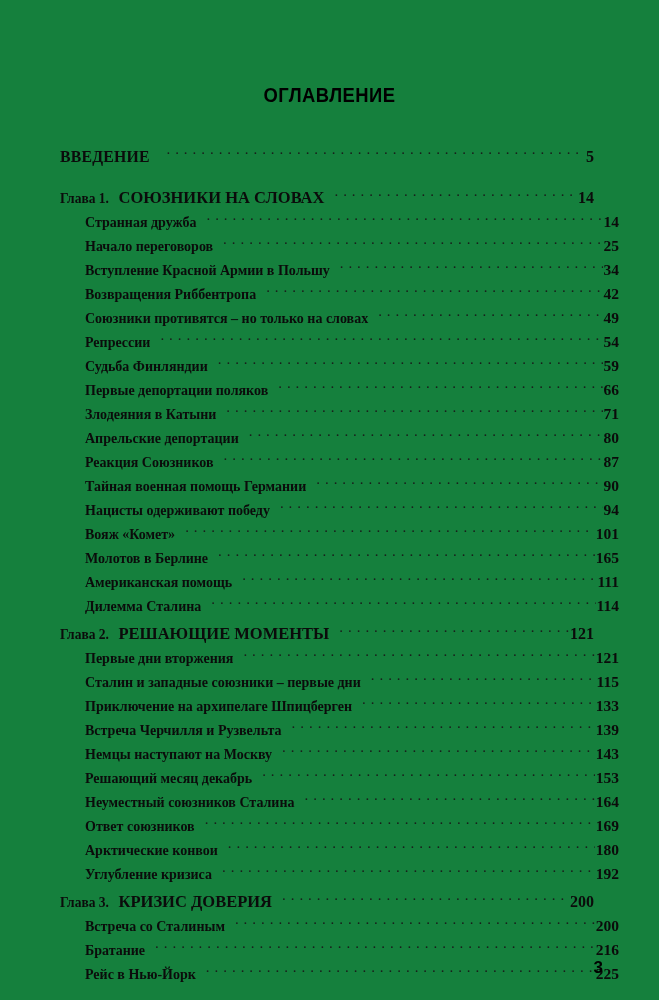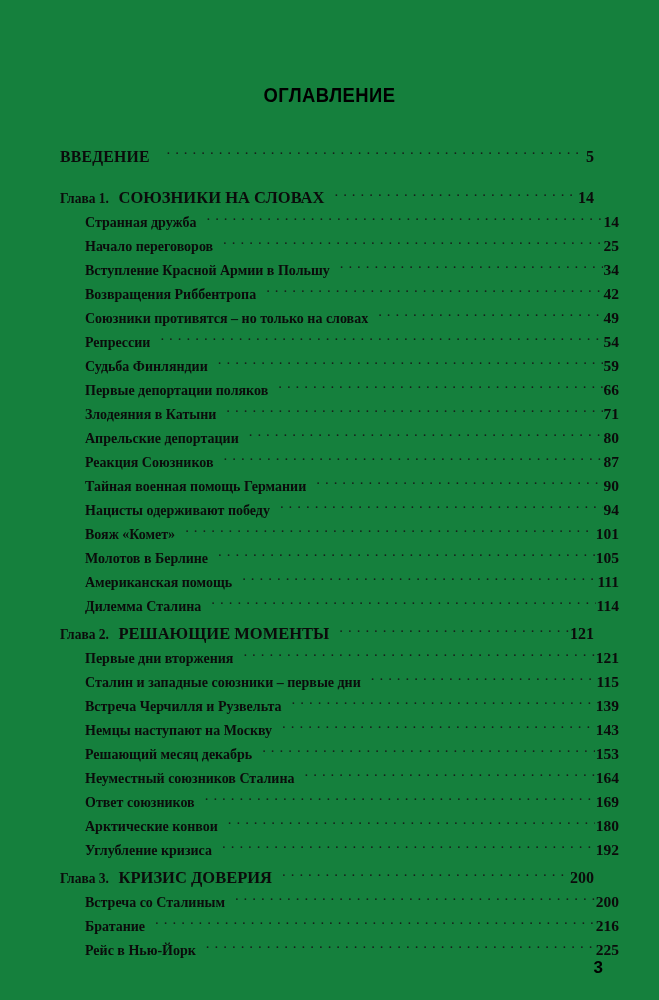--- a/index.html
+++ b/index.html
@@ -218,21 +218,21 @@
             <span class="page-no">94</span>
           </div>
           <div class="entry section">
             <span class="label">Вояж «Комет»</span>
             <span class="leader"></span>
             <span class="page-no">101</span>
           </div>
           <div class="entry section">
             <span class="label">Молотов в Берлине</span>
             <span class="leader"></span>
-            <span class="page-no">105</span>
+            <span class="page-no">165</span>
           </div>
           <div class="entry section">
             <span class="label">Американская помощь</span>
             <span class="leader"></span>
             <span class="page-no">111</span>
           </div>
           <div class="entry section">
             <span class="label">Дилемма Сталина</span>
             <span class="leader"></span>
             <span class="page-no">114</span>
@@ -248,20 +248,25 @@
             <span class="label">Первые дни вторжения</span>
             <span class="leader"></span>
             <span class="page-no">121</span>
           </div>
           <div class="entry section">
             <span class="label">Сталин и западные союзники – первые дни</span>
             <span class="leader"></span>
             <span class="page-no">115</span>
           </div>
           <div class="entry section">
+            <span class="label">Приключение на архипелаге Шпицберген</span>
+            <span class="leader"></span>
+            <span class="page-no">133</span>
+          </div>
+          <div class="entry section">
             <span class="label">Встреча Черчилля и Рузвельта</span>
             <span class="leader"></span>
             <span class="page-no">139</span>
           </div>
           <div class="entry section">
             <span class="label">Немцы наступают на Москву</span>
             <span class="leader"></span>
             <span class="page-no">143</span>
           </div>
           <div class="entry section">

